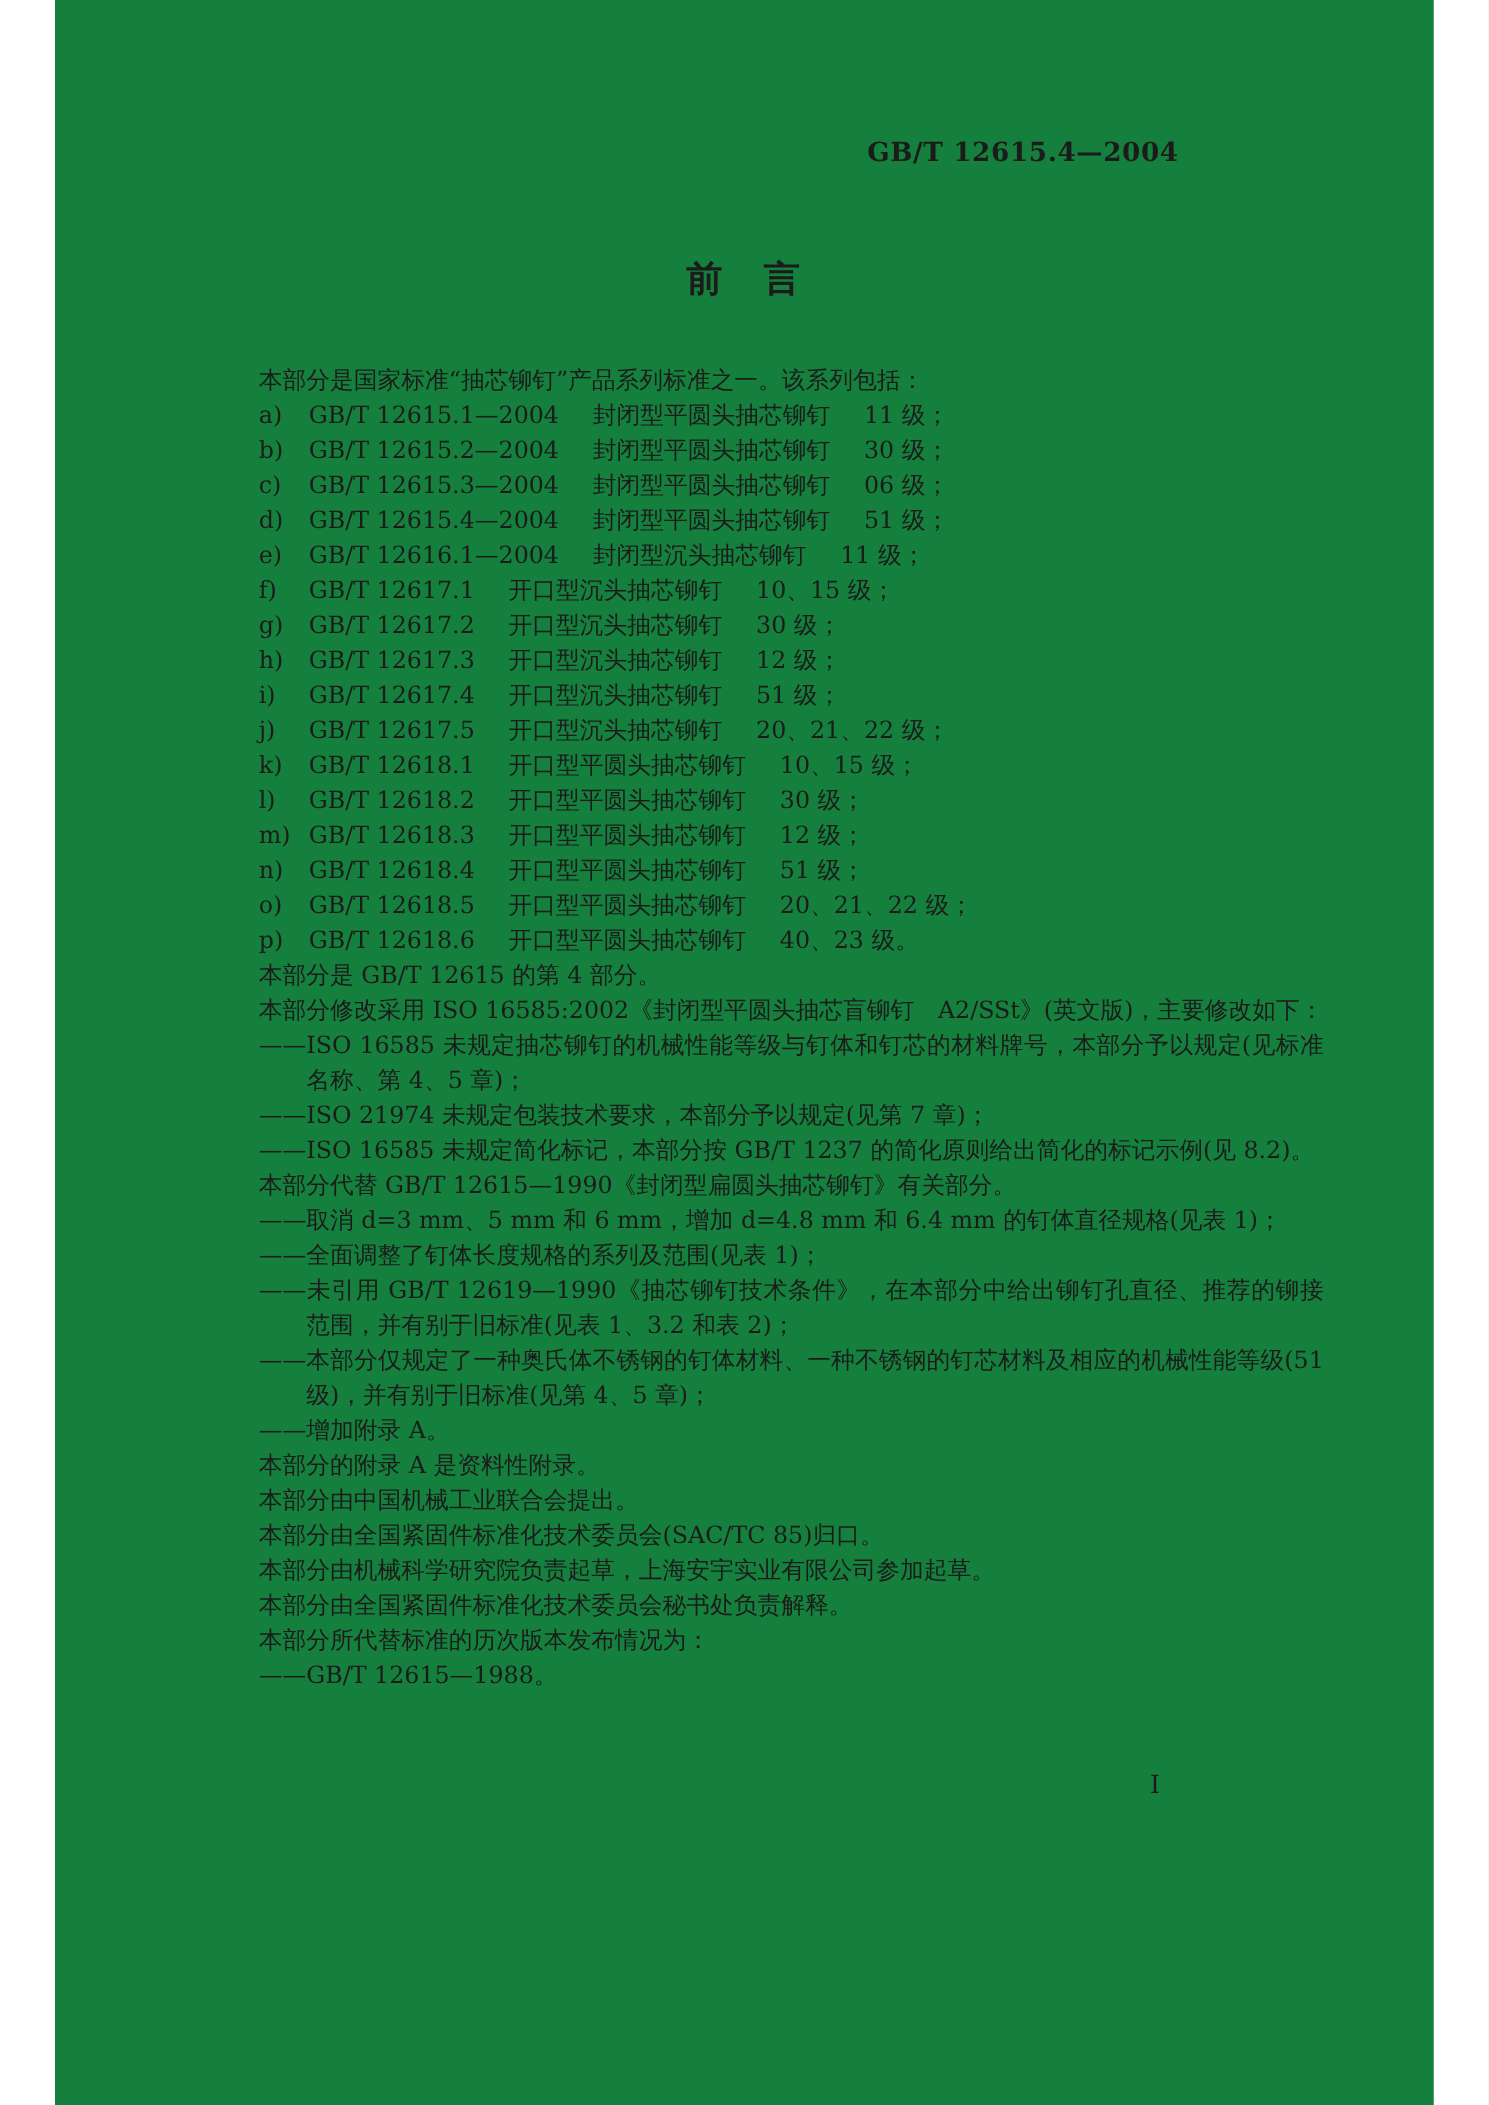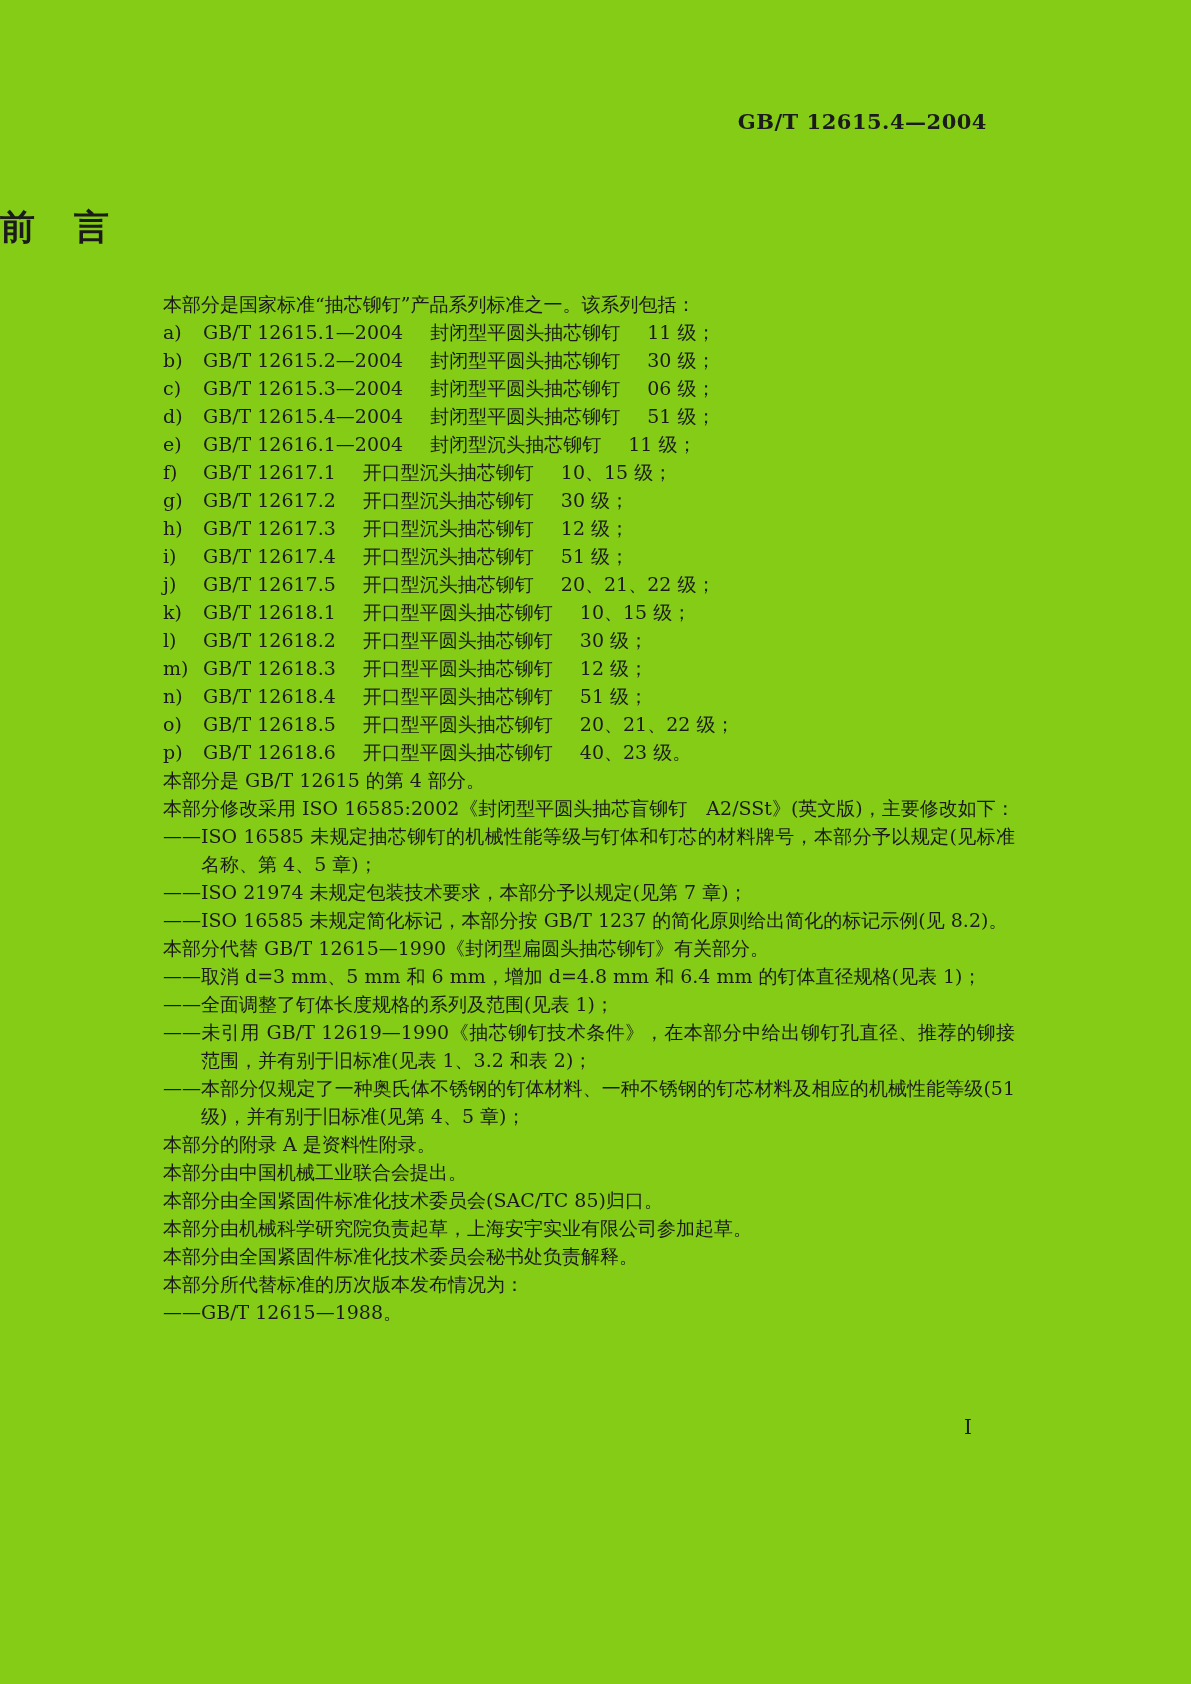--- a/index.html
+++ b/index.html
@@ -1,41 +1,42 @@
 <!DOCTYPE html>
 <html><head>
 <meta charset="utf-8">
 <style>
   * { margin: 0; padding: 0; box-sizing: border-box; }
   html, body { background: #ffffff; }
   .page {
     position: relative;
-    width: 1191px;
+    width: 1103px;
     height: 1684px;
     margin: 0 auto;
-    background: #84cc16;
+    background: #15803d;
     color: #1b1b1b;
     font-family: "DejaVu Serif", "Liberation Serif", serif;
     overflow: hidden;
   }
   .std-number {
     position: absolute;
     top: 109px;
     right: 204px;
     font-size: 21px;
     font-weight: bold;
     letter-spacing: 0.5px;
     white-space: nowrap;
   }
   .doc-title {
     position: absolute;
     top: 204px;
     left: 0;
     width: 100%;
-    font-size: 35px;
+    text-align: center;
+    font-size: 29px;
     font-weight: bold;
     font-family: "DejaVu Sans", "Liberation Sans", sans-serif;
     letter-spacing: 2px;
   }
   .body-block {
     position: absolute;
     top: 290px;
     left: 163px;
     width: 852px;
     font-size: 19px;
@@ -168,20 +169,21 @@
     <p class="para">本部分是 GB/T 12615 的第 4 部分。</p>
     <p class="para">本部分修改采用 ISO 16585:2002《封闭型平圆头抽芯盲铆钉　A2/SSt》(英文版)，主要修改如下：</p>
     <p class="dash">——ISO 16585 未规定抽芯铆钉的机械性能等级与钉体和钉芯的材料牌号，本部分予以规定(见标准名称、第 4、5 章)；</p>
     <p class="dash">——ISO 21974 未规定包装技术要求，本部分予以规定(见第 7 章)；</p>
     <p class="dash">——ISO 16585 未规定简化标记，本部分按 GB/T 1237 的简化原则给出简化的标记示例(见 8.2)。</p>
     <p class="para">本部分代替 GB/T 12615—1990《封闭型扁圆头抽芯铆钉》有关部分。</p>
     <p class="dash">——取消 d=3 mm、5 mm 和 6 mm，增加 d=4.8 mm 和 6.4 mm 的钉体直径规格(见表 1)；</p>
     <p class="dash">——全面调整了钉体长度规格的系列及范围(见表 1)；</p>
     <p class="dash">——未引用 GB/T 12619—1990《抽芯铆钉技术条件》，在本部分中给出铆钉孔直径、推荐的铆接范围，并有别于旧标准(见表 1、3.2 和表 2)；</p>
     <p class="dash">——本部分仅规定了一种奥氏体不锈钢的钉体材料、一种不锈钢的钉芯材料及相应的机械性能等级(51 级)，并有别于旧标准(见第 4、5 章)；</p>
+    <p class="dash">——增加附录 A。</p>
     <p class="para">本部分的附录 A 是资料性附录。</p>
     <p class="para">本部分由中国机械工业联合会提出。</p>
     <p class="para">本部分由全国紧固件标准化技术委员会(SAC/TC 85)归口。</p>
     <p class="para">本部分由机械科学研究院负责起草，上海安宇实业有限公司参加起草。</p>
     <p class="para">本部分由全国紧固件标准化技术委员会秘书处负责解释。</p>
     <p class="para">本部分所代替标准的历次版本发布情况为：</p>
     <p class="dash">——GB/T 12615—1988。</p>
 
   </div>
 

